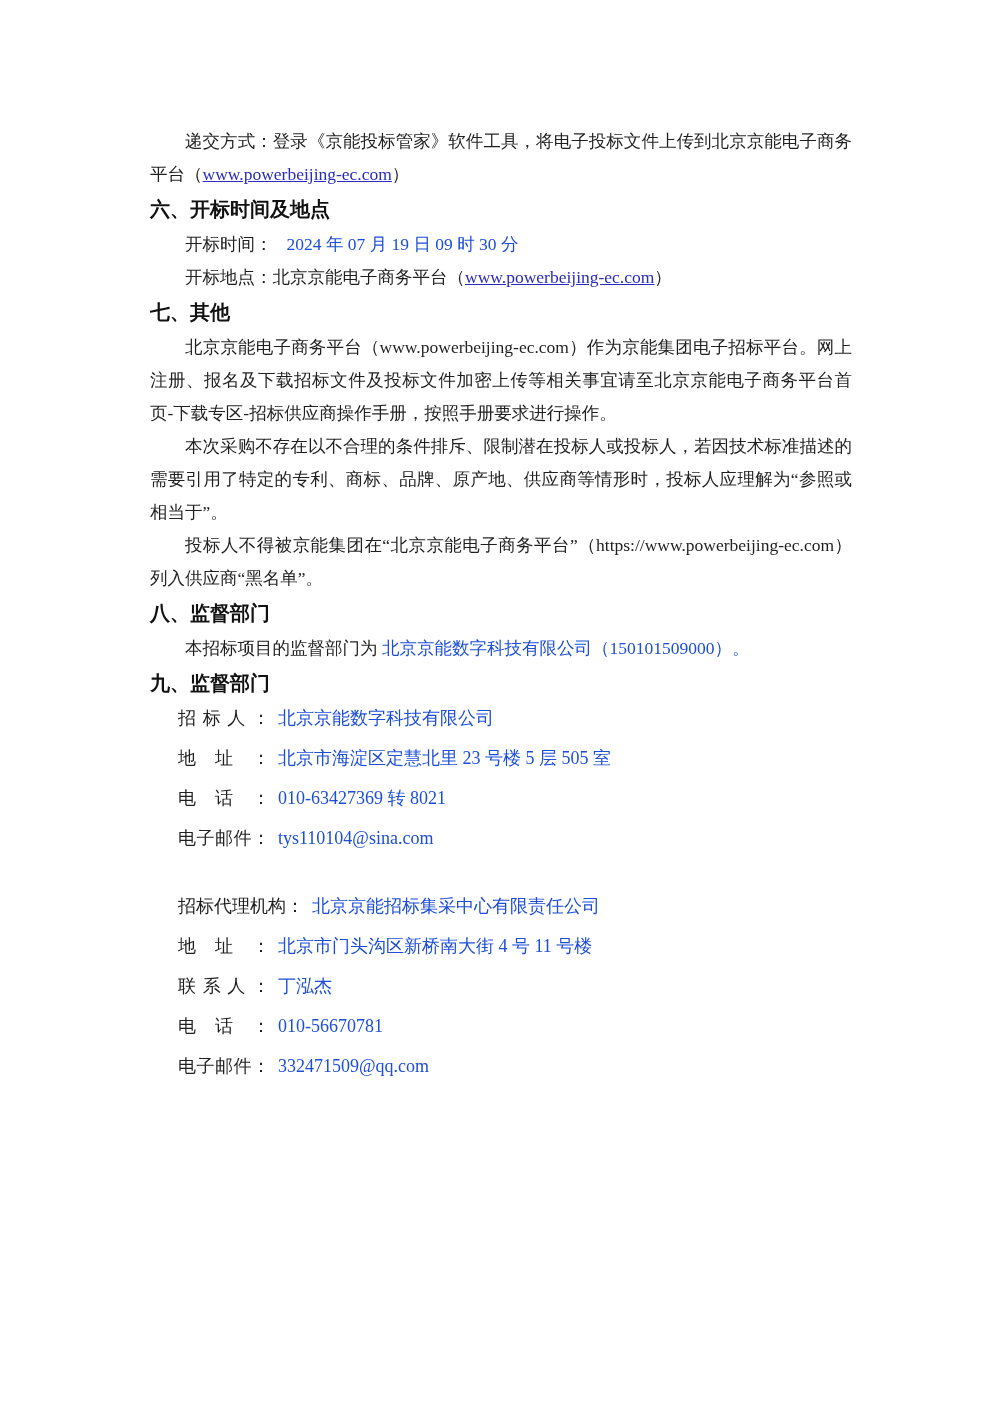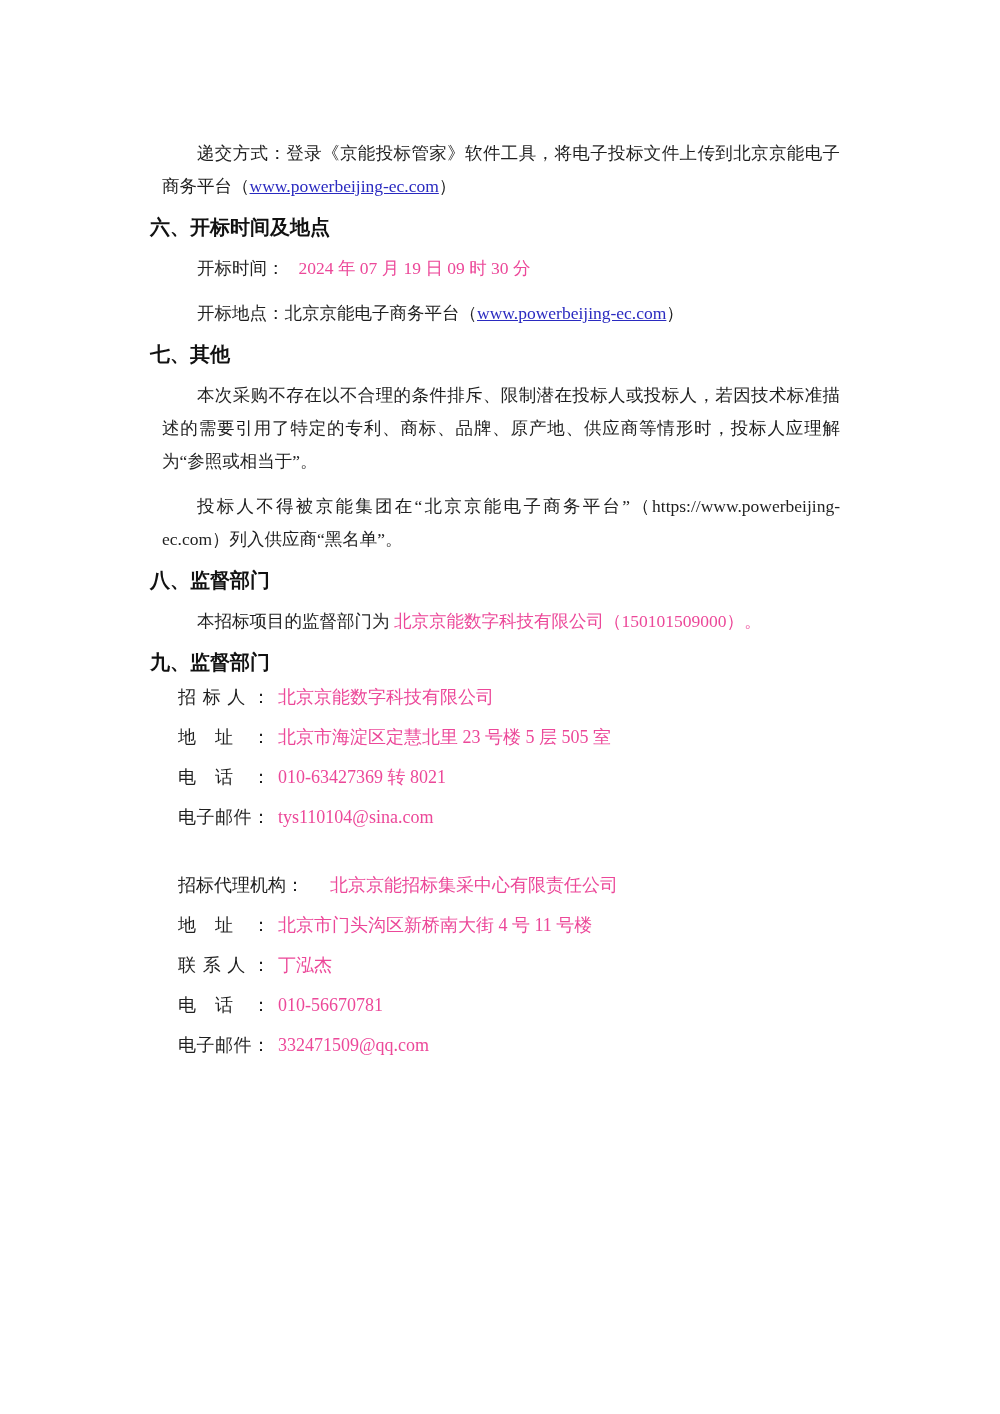--- a/index.html
+++ b/index.html
@@ -10,37 +10,37 @@
     color:#1f1f1f;
     font-family:"Liberation Serif","DejaVu Serif",serif;
     overflow:hidden;
     box-sizing:border-box;
   }
   .content{
     box-sizing:border-box;
     padding:125px 148px 0 150px;
   }
   .para{
-    margin:12px;
+    margin:0;
     font-size:17.5px;
     line-height:33px;
     text-align:justify;
   }
   .indent{text-indent:2em;}
   .pl2{padding-left:2em;}
   .breakall{overflow-wrap:anywhere;}
   .heading{
     font-family:Liberation Serif, serif;
     font-size:20px;
     line-height:25px;
     font-weight:700;
     color:#111111;
     margin:6px 0;
   }
-  .blue{color:#ec4899;}
+  .blue{color:#1d4ed8;}
   .link{
     color:#2a2ac0;
     text-decoration:underline;
     cursor:pointer;
   }
   .sp{margin-left:14px;}
   .contact-block{
     padding-left:28px;
     margin-top:12px;
   }
@@ -51,21 +51,20 @@
     white-space:nowrap;
   }
   .lbl{
     display:inline-block;
     width:92px;
     text-align:justify;
     text-align-last:justify;
   }
   .lbl.wide{
     width:auto;
-    margin-right:18px;
     text-align-last:auto;
   }
   .val{margin-left:8px;}
   .agency{margin-top:48px;}
 </style>
 </head>
 <body>
 
 <div class="page">
   <div class="content">
@@ -73,20 +72,21 @@
     <p class="para indent"><span>递交方式：登录《京能投标管家》软件工具，将电子投标文件上传到北京京能电子商务平台（</span><a class="link">www.powerbeijing-ec.com</a><span>）</span></p>
 
     <h2 class="heading">六、开标时间及地点</h2>
 
     <p class="para pl2"><span>开标时间：</span><span class="blue sp">2024 年 07 月 19 日 09 时 30 分</span></p>
 
     <p class="para pl2"><span>开标地点：北京京能电子商务平台（</span><a class="link">www.powerbeijing-ec.com</a><span>）</span></p>
 
     <h2 class="heading">七、其他</h2>
 
+    <p class="para indent">北京京能电子商务平台（www.powerbeijing-ec.com）作为京能集团电子招标平台。网上注册、报名及下载招标文件及投标文件加密上传等相关事宜请至北京京能电子商务平台首页-下载专区-招标供应商操作手册，按照手册要求进行操作。</p>
 
     <p class="para indent">本次采购不存在以不合理的条件排斥、限制潜在投标人或投标人，若因技术标准描述的需要引用了特定的专利、商标、品牌、原产地、供应商等情形时，投标人应理解为“参照或相当于”。</p>
 
     <p class="para indent breakall">投标人不得被京能集团在“北京京能电子商务平台”（https://www.powerbeijing-ec.com）列入供应商“黑名单”。</p>
 
     <h2 class="heading">八、监督部门</h2>
 
     <p class="para indent"><span>本招标项目的监督部门为 </span><span class="blue">北京京能数字科技有限公司（150101509000）。</span></p>
 
     <h2 class="heading">九、监督部门</h2>

